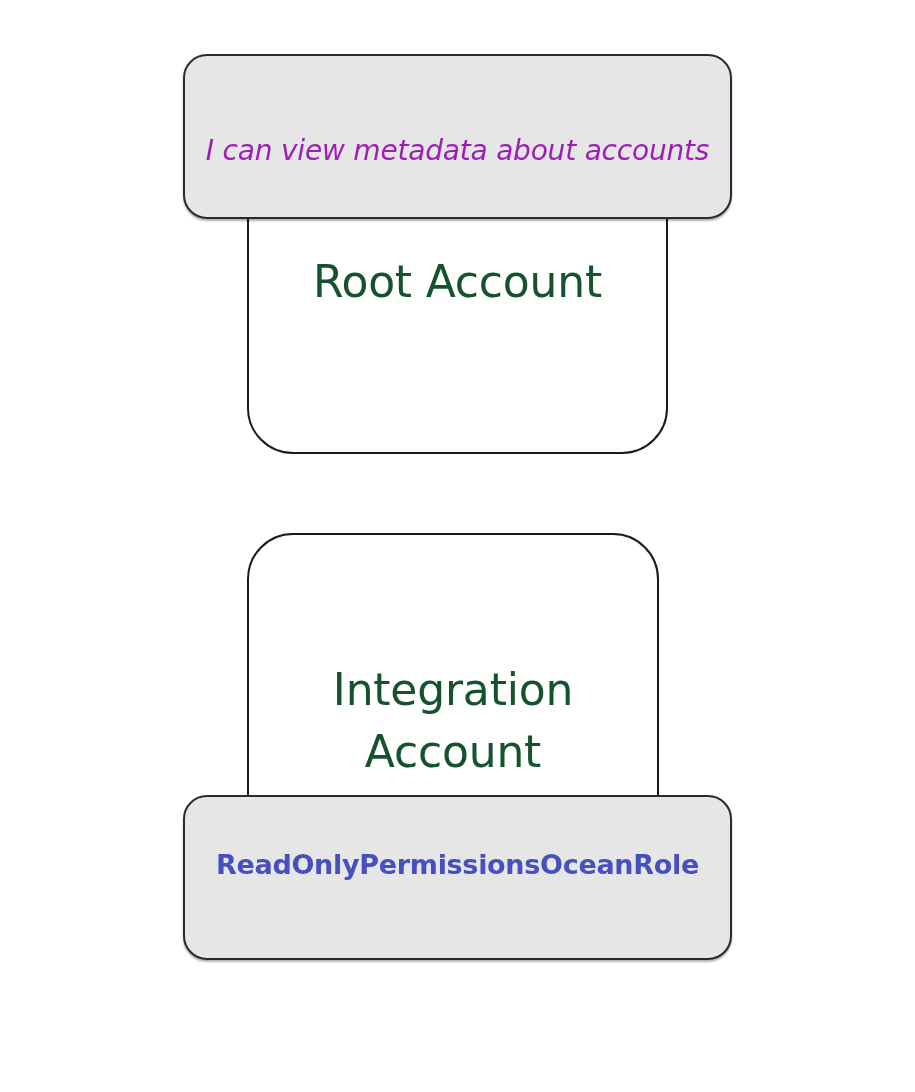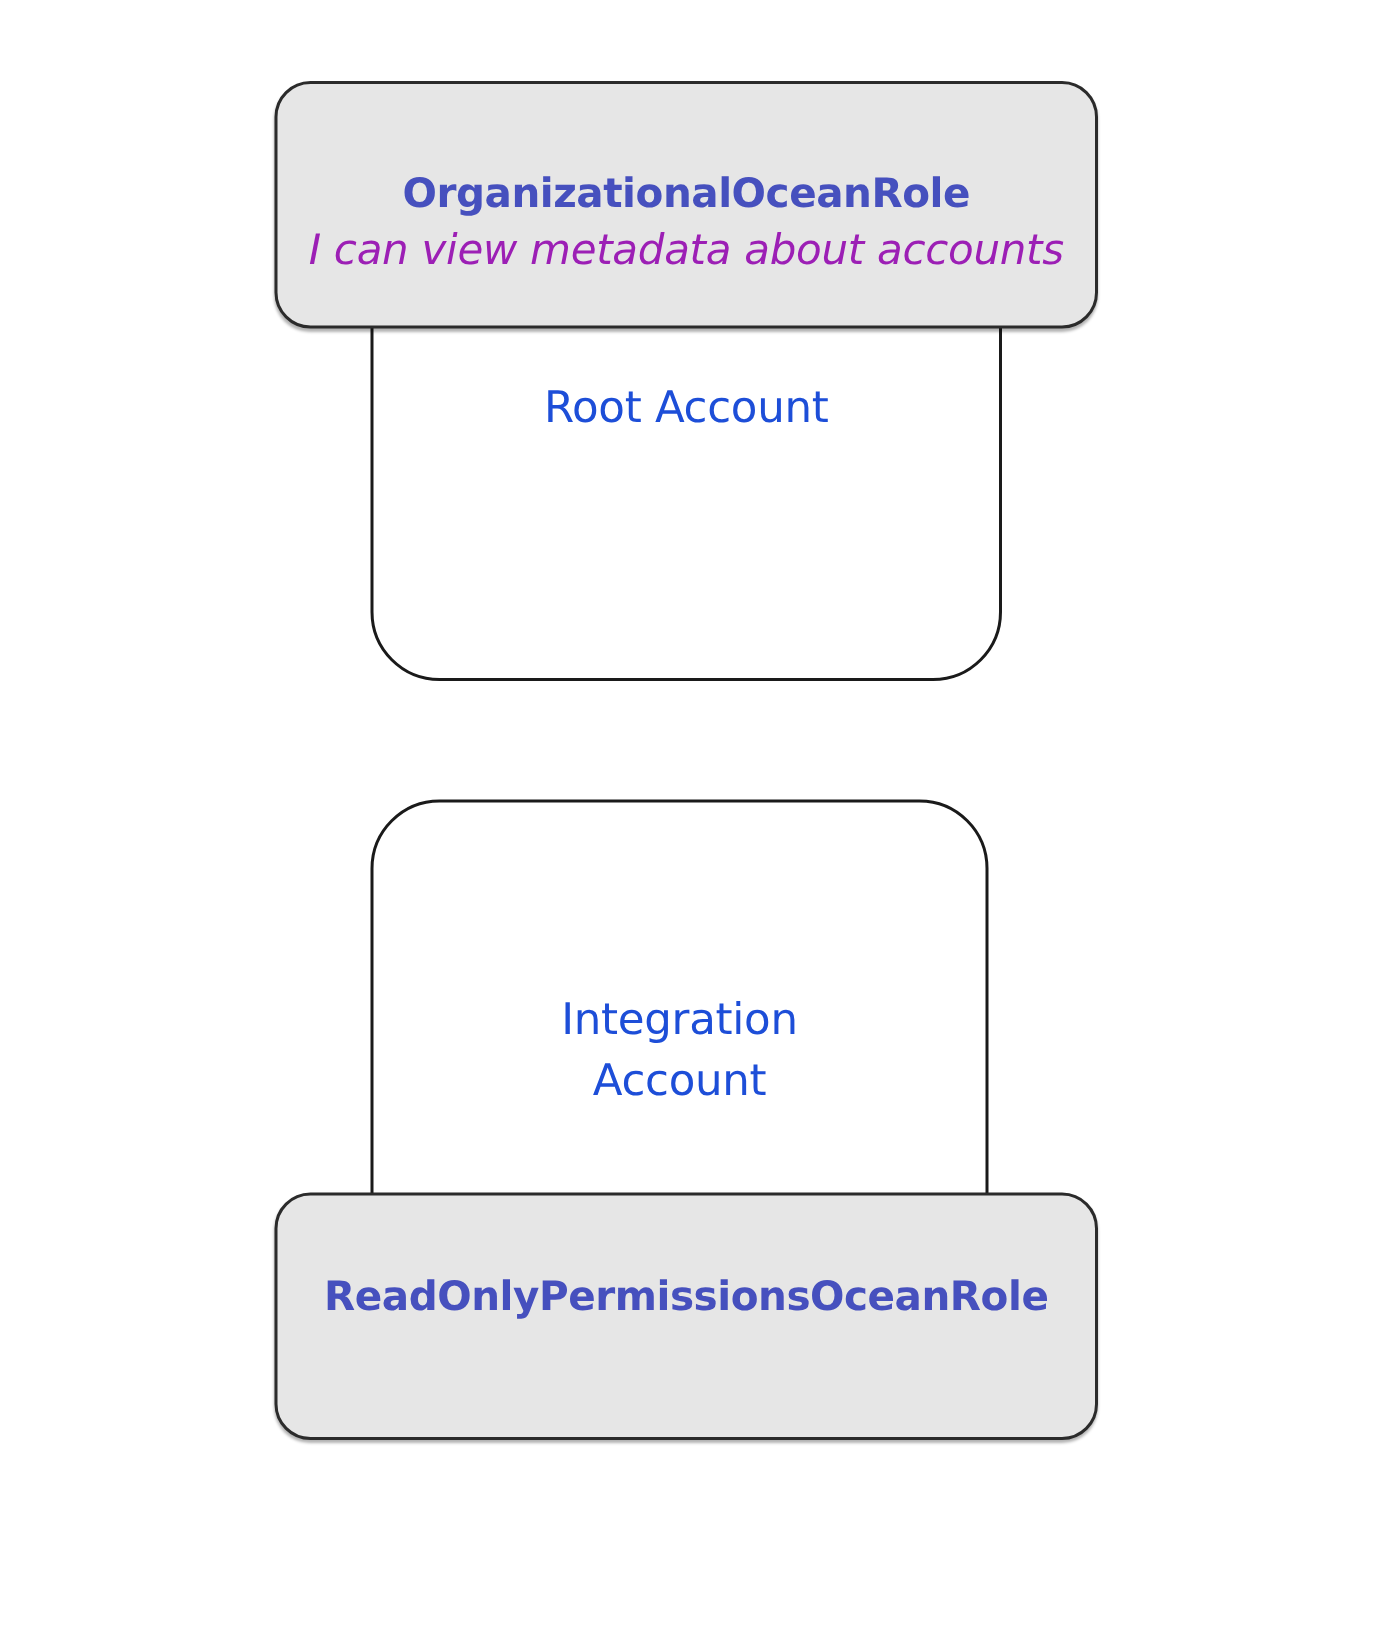--- a/index.html
+++ b/index.html
@@ -25,23 +25,23 @@
     border: 2px solid #1a1a1a;
     border-radius: 46px;
     box-sizing: border-box;
     z-index: 1;
   }
   .account-label {
     position: absolute;
     left: 0;
     right: 0;
     text-align: center;
-    color: #1d4ed8;
+    color: #14532d;
     font-family: "DejaVu Sans", sans-serif;
-    font-size: 29px;
+    font-size: 44px;
     font-weight: 400;
     line-height: 1.42;
     letter-spacing: -0.2px;
     white-space: pre-line;
   }
 
   #root-account {
     left: 247px;
     top: 150px;
     width: 421px;
@@ -132,21 +132,20 @@
     <div class="account-label">Root Account</div>
   </div>
 
   <div class="account-box" id="integration-account">
     <div class="account-label">Integration
 Account</div>
   </div>
 
   <div class="role-box" id="org-role">
     <div class="role-stack">
-      <div class="role-title">OrganizationalOceanRole</div>
       <div class="role-desc">I can view metadata about accounts</div>
     </div>
   </div>
 
   <div class="role-box" id="readonly-role">
     <div class="role-stack">
       <div class="role-title">ReadOnlyPermissionsOceanRole</div>
     </div>
   </div>
 

